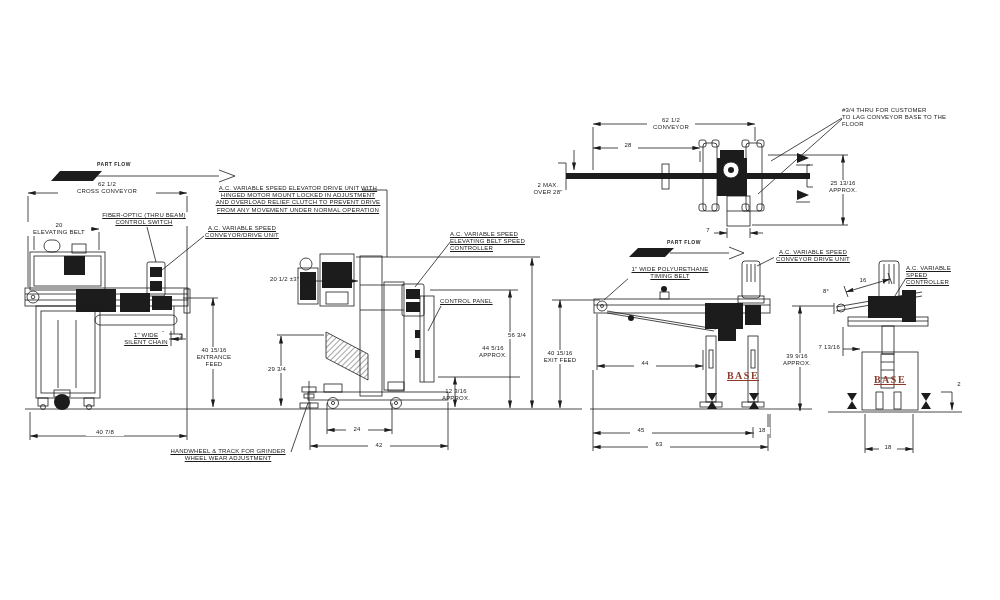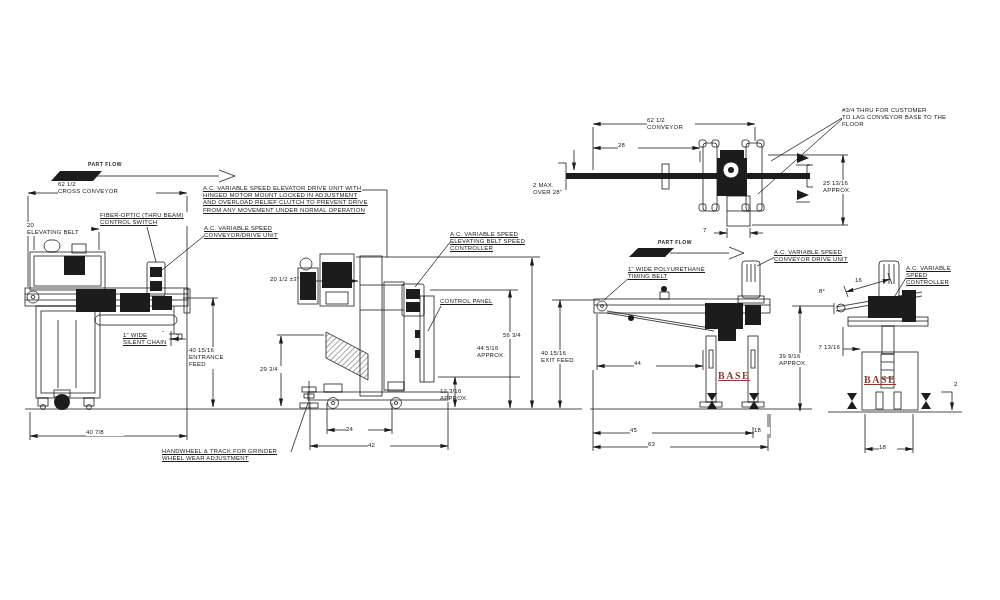--- a/index.html
+++ b/index.html
@@ -9,21 +9,21 @@
   #art line,#art rect,#art circle,#art polyline,#art polygon{
       fill:none;stroke:var(--line,#1c1c1c);stroke-width:.8}
   #art .f{fill:var(--line,#1c1c1c);stroke:none}
   #art .wf{fill:#fff}
   #art .hatch{fill:url(#hp)}
   #art .dim{marker-start:url(#ah);marker-end:url(#ah)}
   #art .me{marker-end:url(#ah)}
   #art .ms{marker-start:url(#ah)}
   .lbl{position:absolute;font-family:"Liberation Sans",sans-serif;font-size:6px;
        line-height:1.2;color:var(--line,#1c1c1c);white-space:pre-line;letter-spacing:.2px}
-  .c{text-align:left}.r{text-align:right}.l{text-align:left}
+  .c{text-align:center}.r{text-align:right}.l{text-align:left}
   .bg{background:var(--bg,#fff)}
   .ul{text-decoration:underline}
   .sm{font-size:5px;font-weight:bold;letter-spacing:.5px}
   .base{font-family:"Liberation Serif",serif;font-size:10px;font-weight:bold;
         letter-spacing:1.5px;color:var(--base,#8d3a2a);text-decoration:underline}
 </style>
 </head>
 <body>
 
 <div id="canvas">

